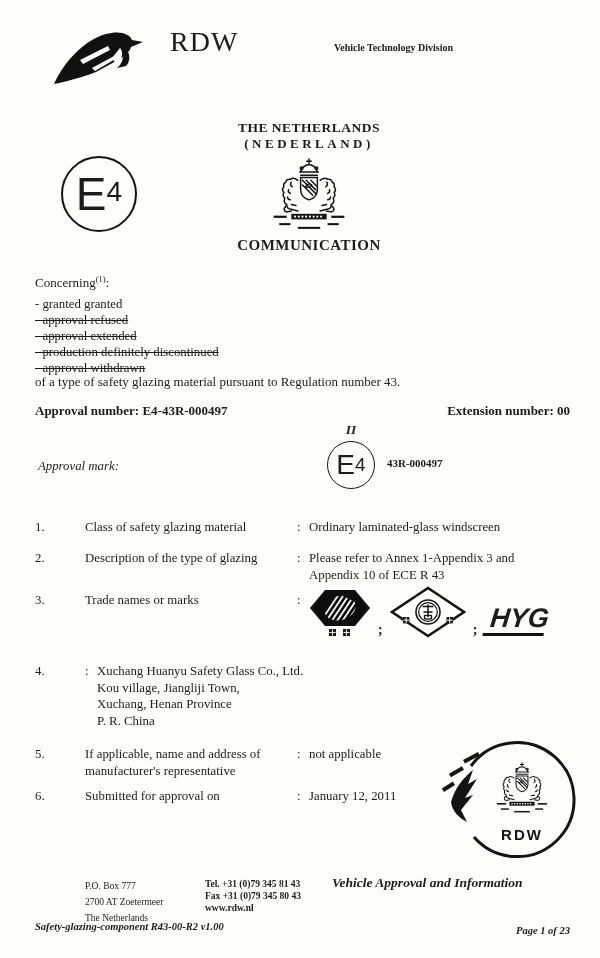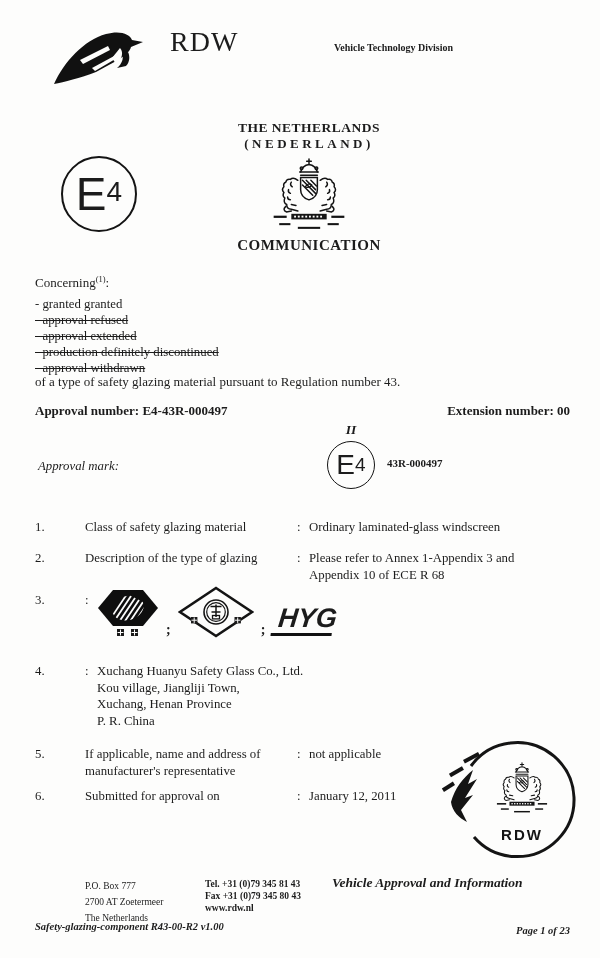--- a/index.html
+++ b/index.html
@@ -179,24 +179,25 @@
     <span class="num">1.</span>
     <span class="lab">Class of safety glazing material</span>
     <span class="col">:</span>
     <span class="val preline">Ordinary laminated-glass windscreen</span>
   </div>
   <div class="row r2">
     <span class="num">2.</span>
     <span class="lab">Description of the type of glazing</span>
     <span class="col">:</span>
     <span class="val preline">Please refer to Annex 1-Appendix 3 and
-Appendix 10 of ECE R 68</span>
+Appendix 10 of ECE R 43</span>
   </div>
   <div class="row r3">
     <span class="num">3.</span>
+    <span class="lab">Trade names or marks</span>
     <span class="col">:</span>
     <span class="val">
       <span class="marks">
 
         <svg width="62" height="50" viewBox="0 0 62 50">
           <defs>
               <clipPath id="hexclip">
                 <ellipse cx="31" cy="20" rx="16" ry="12" transform="rotate(-18 31 20)"></ellipse>
               </clipPath>
             </defs>

